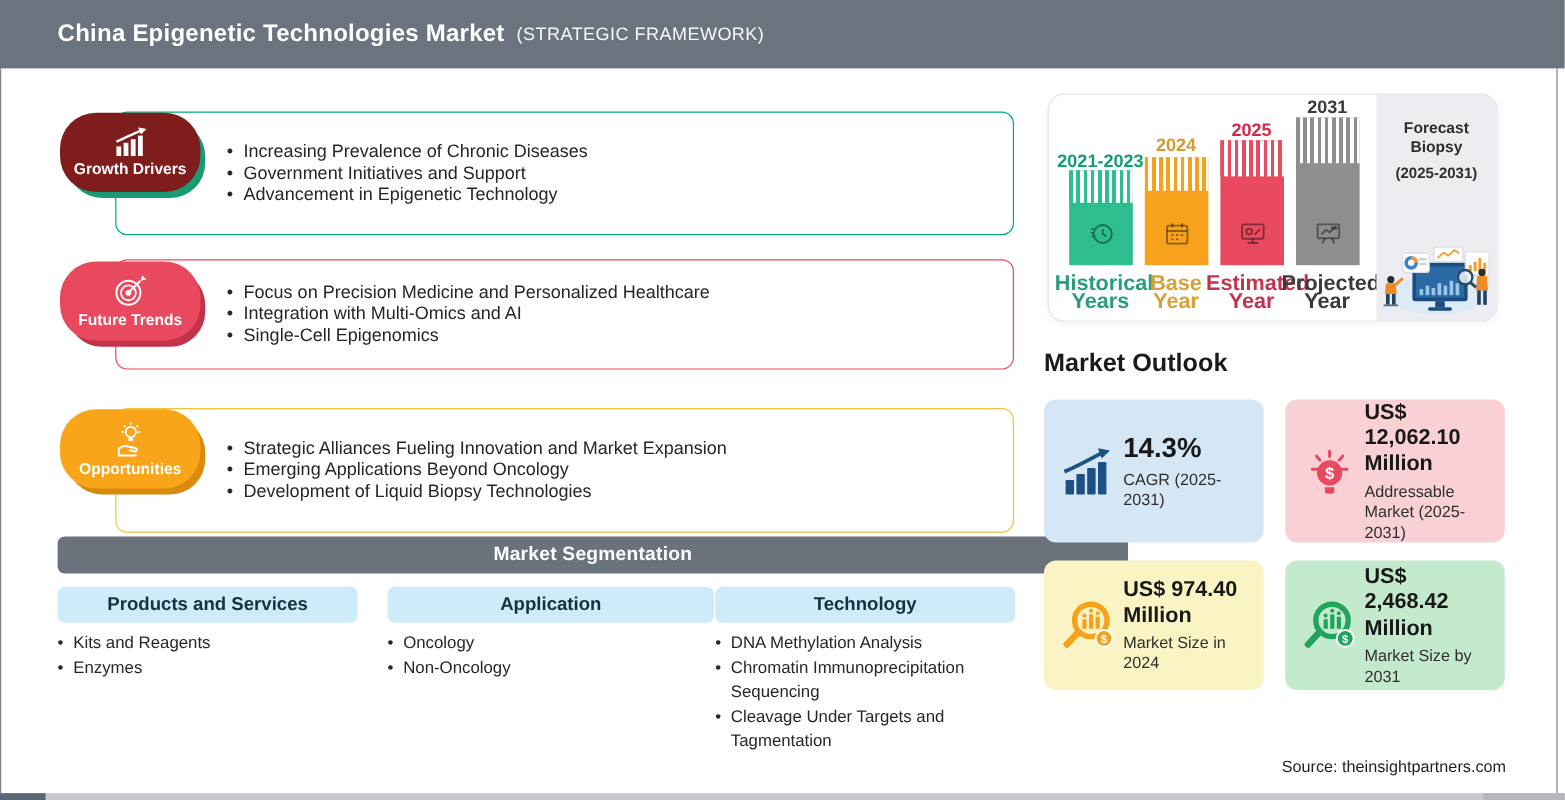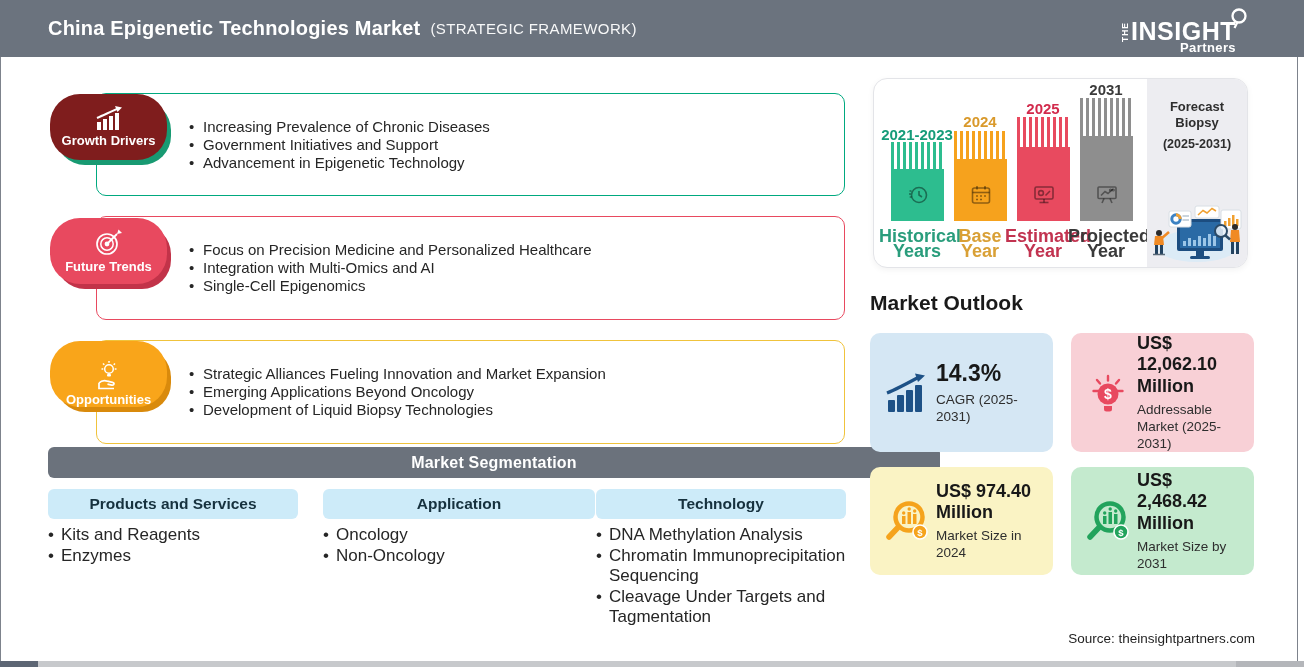--- a/index.html
+++ b/index.html
@@ -23,46 +23,46 @@
   .edge { position:absolute; top:57px; bottom:6px; width:1px; background:#7d838c; }
   .edge-left { left:0; } .edge-right { left:1297px; }
   .hscrollbar { position:absolute; left:0; right:0; bottom:0; height:6px; background:#c7c9cc; }
   .hscroll-thumb { position:absolute; left:0; top:0; width:38px; height:6px; background:#5d6674; }
   .hscroll-end { position:absolute; right:0; top:0; width:68px; height:6px; background:#b4b6ba; }
 
   
   .fw-box { position:absolute; left:96px; width:749px; border-radius:10px; background:#fff;
             display:flex; flex-direction:column; justify-content:center; padding-left:92px;margin-top:17px; }
   .fw-box-1 { top:76px;  height:103px; border:1.6px solid #00A97F; }
-  .fw-box-2 { top:199px; height:104px; border:1.6px solid #E8495F; }
+  .fw-box-2 { top:199px; height:92px; border:1.6px solid #E8495F; }
   .fw-box-3 { top:323px; height:104px; border:1.6px solid #F0C33C; }
   .fw-bullet { position:relative; padding-left:14px; font-size:15px; color:#262626; line-height:18px; }
   .fw-bullet::before { content:"•"; position:absolute; left:0; }
 
   .pill { position:absolute; left:50px; width:117px; height:66px; border-radius:30px;
           display:flex; flex-direction:column; align-items:center; justify-content:center; }
   .pill-1 { top:94px;  background:#7f1d1d; box-shadow:5px 6px 0 -1px #189a72; }
   .pill-2 { top:218px; background:#E8495F; box-shadow:5px 6px 0 -1px #c23349; }
-  .pill-3 { top:341px; background:#F9A51A; box-shadow:5px 6px 0 -1px #d98a0c;justify-content:flex-end; }
+  .pill-3 { top:341px; background:#F9A51A; box-shadow:5px 6px 0 -1px #d98a0c; }
   .pill-label { color:#fff; font-size:13px; font-weight:bold; margin-top:2px; white-space:nowrap; }
 
   
   .seg-bar { position:absolute; left:48px; top:447px; width:892px; height:31px; background:#6B727C;
              border-radius:6px; display:flex; align-items:center; justify-content:center;
              color:#fff; font-size:16px; font-weight:bold; letter-spacing:.2px; }
   .seg-head { position:absolute; top:489px; height:30px; background:#CDEBF9; border-radius:6px;
               display:flex; align-items:center; justify-content:center; font-size:15.5px; font-weight:bold; color:#16313e; }
   .seg-head-1 { left:48px;  width:250px; }
   .seg-head-2 { left:323px; width:272px; }
   .seg-head-3 { left:596px; width:250px; }
   .seg-list { position:absolute; top:525px; list-style:none; }
   .seg-list-1 { left:48px;  width:250px; }
   .seg-list-2 { left:323px; width:248px; }
   .seg-list-3 { left:596px; width:250px; }
-  .seg-item { position:relative; padding-left:13px; font-size:17px; color:#262626; line-height:20.5px; }
+  .seg-item { position:relative; padding-left:13px; font-size:14px; color:#262626; line-height:20.5px; }
   .seg-item::before { content:"•"; position:absolute; left:0; }
 
   
   .tl-card { position:absolute; left:873px; top:78px; width:375px; height:190px; background:#fff;
              border:1px solid #e3e4e8; border-radius:14px; box-shadow:0 2px 6px rgba(0,0,0,.05); }
   .tl-year { position:absolute; width:110px; text-align:center; font-size:15px; font-weight:bold; }
   .tbar { position:absolute; bottom:46px; width:53px; }
   .tbar .stripes { position:absolute; top:0; left:0; right:0; }
   .tbar .icon { position:absolute; bottom:14px; left:50%; transform:translateX(-50%); color:rgba(0,0,0,.42); }
   .tbar-1 { left:17px;  height:79px;  background:#2DBD8F; }
@@ -97,31 +97,20 @@
   .source { position:absolute; right:49px; top:631px; font-size:13.5px; color:#1f1f1f; }
 </style>
 </head>
 <body>
 
 <div class="canvas">
 
   <div class="header">
     <span class="header-title">China Epigenetic Technologies Market</span>
     <span class="header-subtitle">(STRATEGIC FRAMEWORK)</span>
-    <div class="logo">
-      <div class="logo-top">
-        <span class="logo-the">THE</span>
-        <span class="logo-insight">INSIGHT</span>
-        <svg class="logo-lens" width="18" height="24" viewBox="0 0 18 24">
-          <circle cx="9" cy="8" r="6.5" fill="none" stroke="#fff" stroke-width="2.3"></circle>
-          <line x1="7.5" y1="14" x2="4.5" y2="20" stroke="#fff" stroke-width="2.3"></line>
-        </svg>
-      </div>
-      <div class="logo-partners">Partners</div>
-    </div>
   </div>
 
   <div class="fw-box fw-box-1">
     <div class="fw-bullet">Increasing Prevalence of Chronic Diseases</div>
     <div class="fw-bullet">Government Initiatives and Support</div>
     <div class="fw-bullet">Advancement in Epigenetic Technology</div>
   </div>
   <div class="pill pill-1">
     <svg width="30" height="25" viewBox="0 0 30 25">
       <rect x="3" y="16" width="4" height="8" fill="#fff"></rect>

